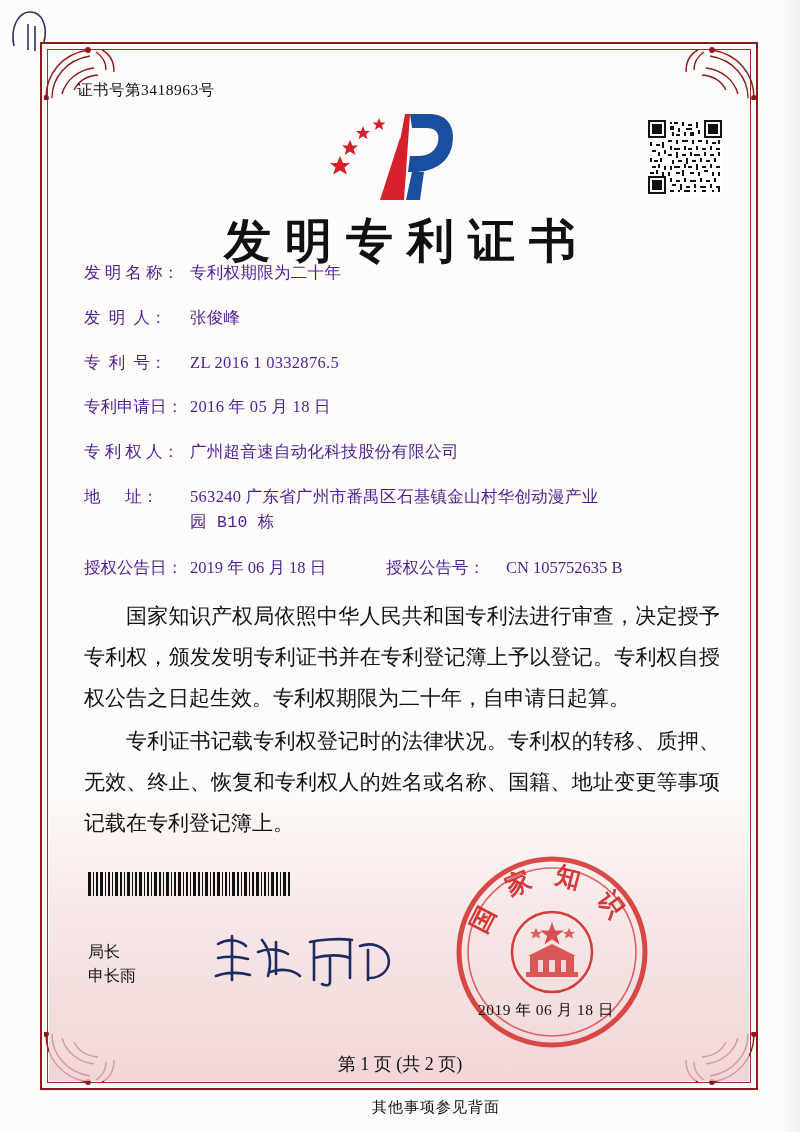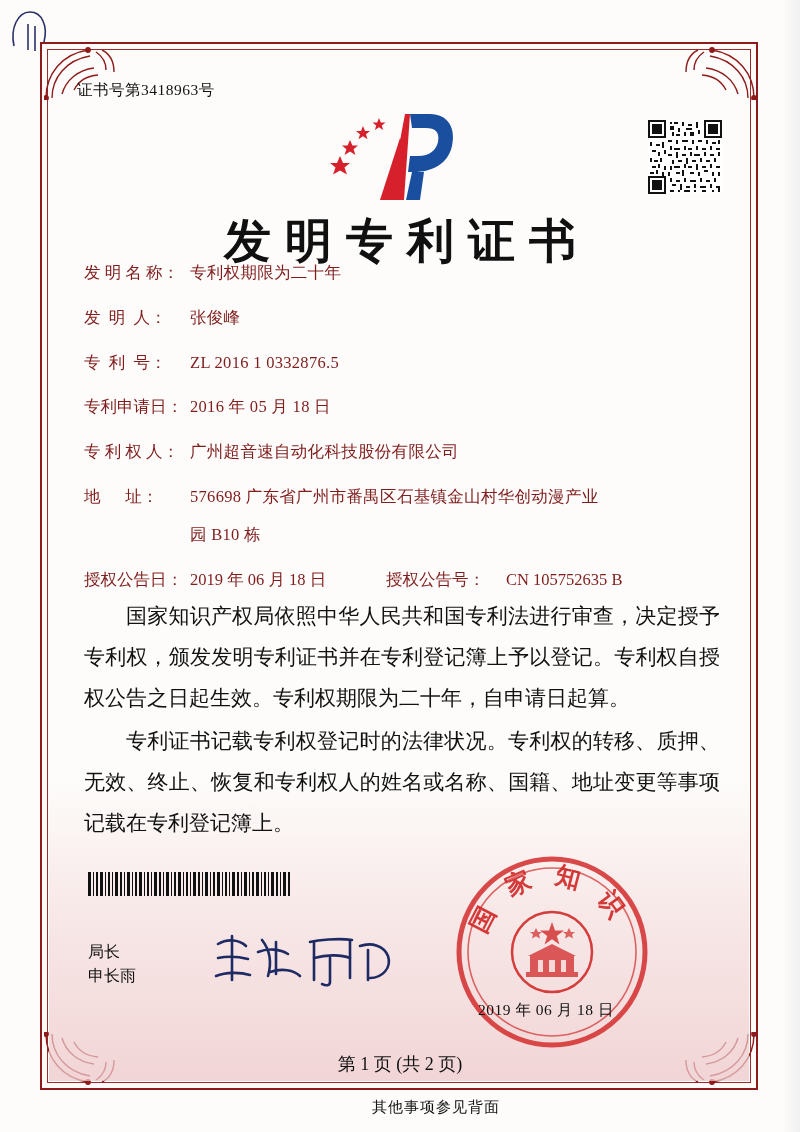--- a/index.html
+++ b/index.html
@@ -125,41 +125,42 @@
     font-family: "DejaVu Serif", "Liberation Serif", serif;
     margin-top: 40px;
   }
 
   .fields {
     position: absolute;
     left: 14px;
     top: 262px;
     width: 646px;
     font-size: 16.5px;
-    color: #7f1d1d;
+    color: #4c1d95;
   }
   .field-row {
     display: flex;
     align-items: flex-start;
     margin-bottom: 22.5px;
     line-height: 1.35;
   }
   .field-label {
     width: 106px;
     flex: 0 0 106px;
     letter-spacing: 0px;
     white-space: pre;
   }
   .field-value {
     flex: 1;
     letter-spacing: 0.3px;
   }
   .field-value .sub {
     display: block;
-    margin-top: 16px;
+    margin-top: 4px;
+    font-family: Liberation Mono, monospace;
   }
   .row-split { display: flex; width: 100%; }
   .row-split .half-label { width: 106px; flex: 0 0 106px; white-space: pre; }
   .row-split .half-value { flex: 0 0 196px; }
   .row-split .half-label2 { flex: 0 0 120px; white-space: pre; }
   .row-split .half-value2 { flex: 1; }
 
   .paragraphs {
     position: absolute;
     left: 14px;
@@ -481,21 +482,21 @@
     </div>
 
     <div class="field-row">
       <div class="field-label">专 利 权 人：</div>
       <div class="field-value">广州超音速自动化科技股份有限公司</div>
     </div>
 
     <div class="field-row">
       <div class="field-label">地      址：</div>
       <div class="field-value">
-        <span>576698 广东省广州市番禺区石基镇金山村华创动漫产业</span>
+        <span>563240 广东省广州市番禺区石基镇金山村华创动漫产业</span>
         <span class="sub">园 B10 栋</span>
       </div>
     </div>
 
     <div class="field-row">
       <div class="row-split">
         <div class="half-label">授权公告日：</div>
         <div class="half-value">2019 年 06 月 18 日</div>
         <div class="half-label2">授权公告号：</div>
         <div class="half-value2">CN 105752635 B</div>

